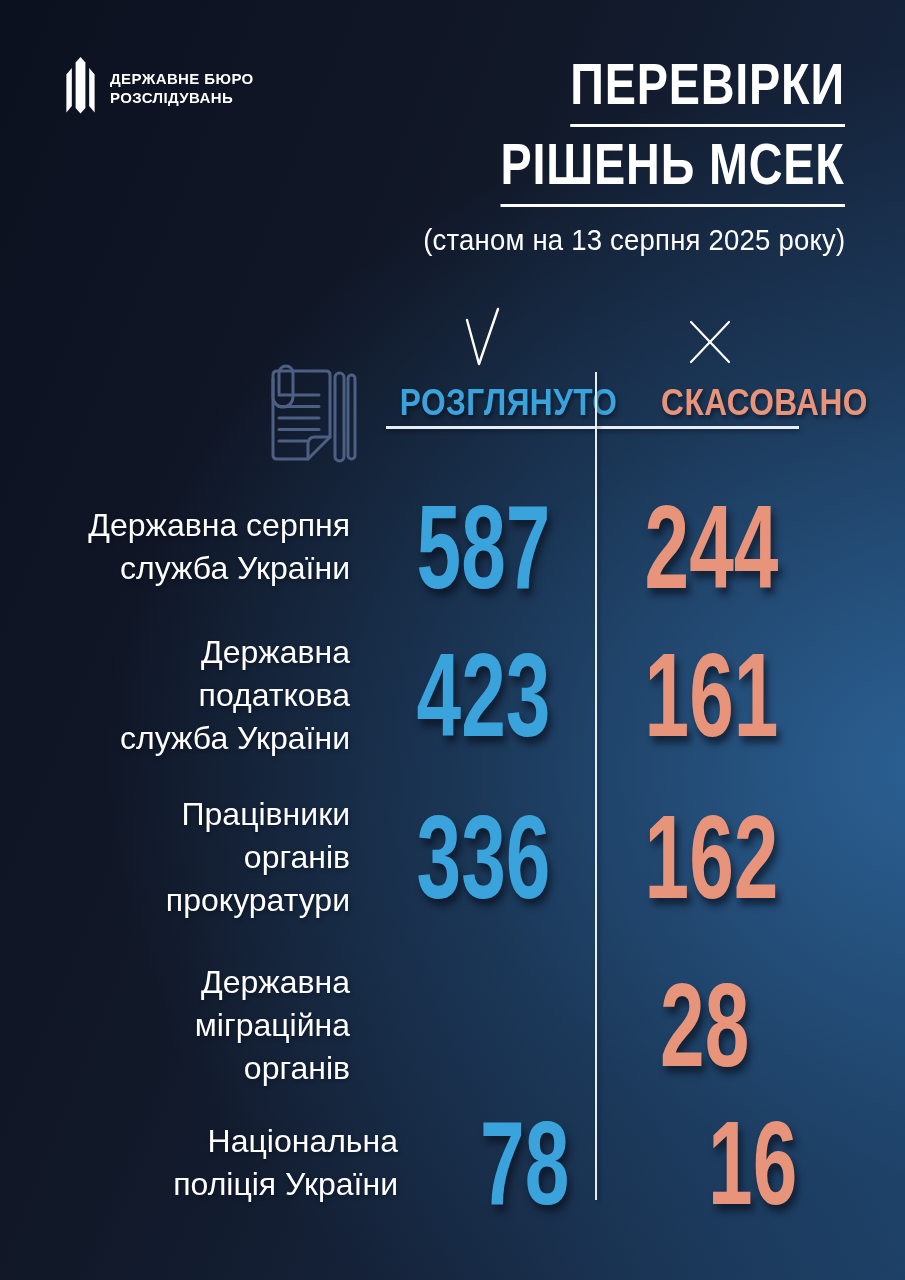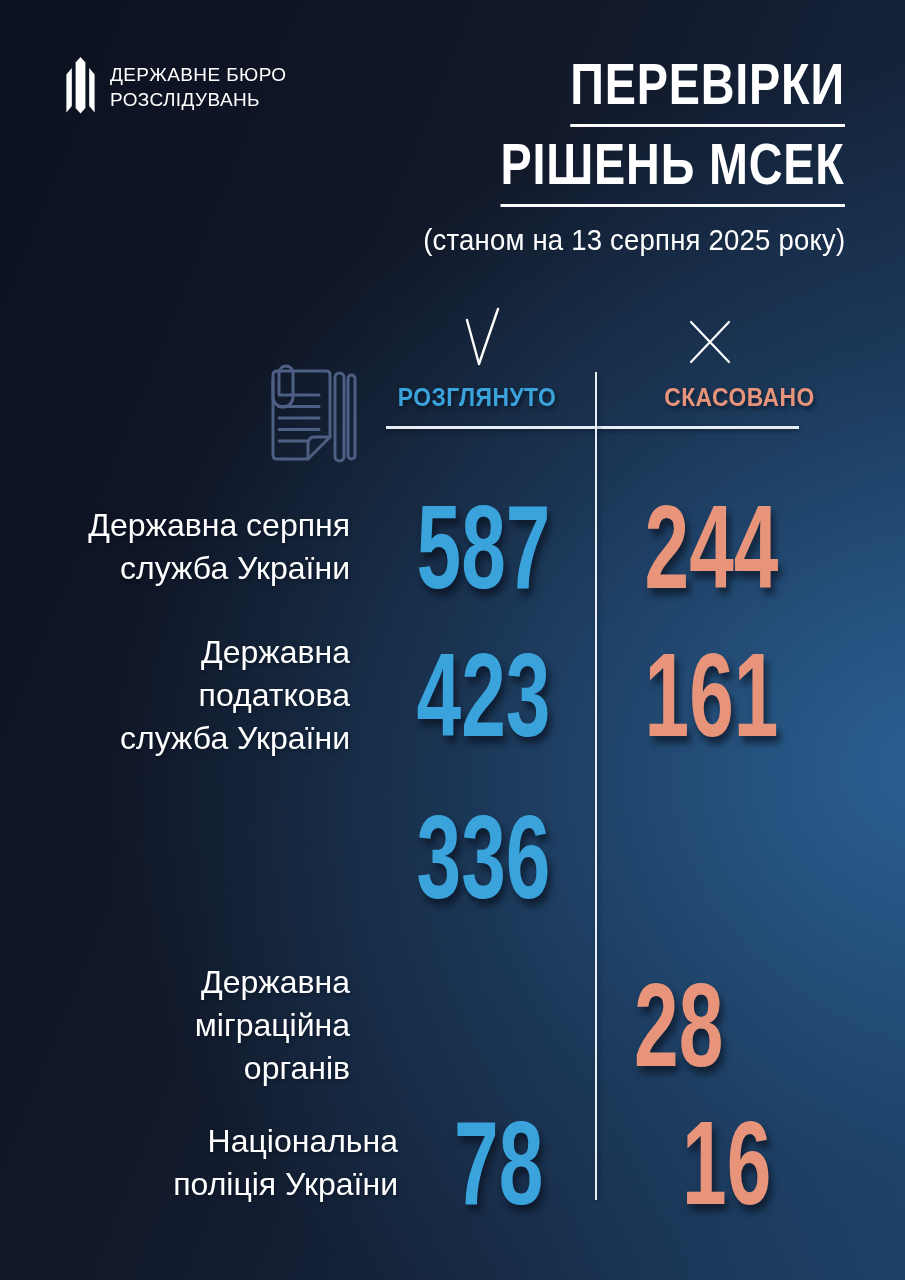--- a/index.html
+++ b/index.html
@@ -26,21 +26,21 @@
     overflow:hidden;
     background:
       radial-gradient(1150px 980px at 103% 60%, var(--bg-light) 0%, rgba(32,72,112,0.55) 42%, rgba(16,22,39,0) 72%),
       linear-gradient(112deg, #0c1120 0%, #111828 40%, #16263f 72%, #1c3c61 100%);
   }
 
   
   .logo{position:absolute;left:64px;top:56px;display:flex;align-items:center;gap:13px;}
   .logo svg{display:block;}
   .logo-text{
-    font-size:19px;font-weight:normal;line-height:1.3;
+    font-size:15px;font-weight:bold;line-height:1.3;
     letter-spacing:0.4px;text-transform:uppercase;color:var(--text-white);
   }
 
   
   .title-block{
     position:absolute;top:56px;right:60px;
     display:flex;flex-direction:column;align-items:flex-end;text-align:right;
   }
   .title-line{
     display:inline-block;
@@ -56,21 +56,21 @@
     letter-spacing:0.2px;color:var(--text-white);white-space:nowrap;
     transform:scaleX(0.95);transform-origin:right center;
   }
 
   
   .documents-icon{position:absolute;left:263px;top:360px;}
   .check-icon{position:absolute;left:463px;top:306px;}
   .x-icon{position:absolute;left:687px;top:318px;}
   .col-header{
     position:absolute;top:383px;width:184px;text-align:center;
-    font-size:26px;font-weight:bold;letter-spacing:0.5px;line-height:1.1;
+    font-size:36px;font-weight:bold;letter-spacing:0.5px;line-height:1.1;
     text-shadow:2px 3px 5px rgba(5,10,22,0.55);
     white-space:nowrap;
   }
   .col-header .squeeze{display:inline-block;transform:scaleX(0.88);transform-origin:center;}
   .col-header.reviewed{left:385px;color:var(--accent-blue);}
   .col-header.cancelled{left:647px;color:var(--accent-salmon);}
 
   .h-divider{
     position:absolute;left:386px;top:426px;width:413px;height:3px;
     background:var(--line-color);box-shadow:0 2px 4px rgba(5,10,22,0.5);
@@ -89,21 +89,21 @@
   #rows .row:nth-child(5){top:1103px;height:120px;margin-left:48px;}
 
   .row-label{
     position:absolute;right:555px;top:50%;transform:translateY(-50%);
     text-align:right;font-size:32px;font-weight:400;line-height:1.34;
     color:var(--text-white);white-space:nowrap;
     text-shadow:1px 2px 4px rgba(5,10,22,0.45);
   }
   .cell-value{
     position:absolute;top:50%;transform:translateY(-50%);
-    width:184px;text-align:left;
+    width:184px;text-align:center;
     font-size:118px;font-weight:bold;line-height:1;
   }
   .cell-value .squeeze{
     display:inline-block;transform:scaleX(0.68);transform-origin:center;
     text-shadow:5px 7px 9px rgba(6,11,23,0.6);
   }
   .cell-value.reviewed{left:385px;color:var(--accent-blue);}
   .cell-value.cancelled{left:613px;color:var(--accent-salmon);}
 </style>
 </head>
@@ -185,22 +185,30 @@
         </div>
     <div class="cell-value reviewed">
       <span class="squeeze">423</span>
     </div>
     <div class="cell-value cancelled">
       <span class="squeeze">161</span>
     </div>
   </div>
 
   <div class="row">
+    <div class="row-label">
+          <div>Працівники</div>
+          <div>органів</div>
+          <div>прокуратури</div>
+        </div>
     <div class="cell-value reviewed">
       <span class="squeeze">336</span>
+    </div>
+    <div class="cell-value cancelled">
+      <span class="squeeze">162</span>
     </div>
   </div>
 
   <div class="row">
     <div class="row-label">
           <div>Державна</div>
           <div>міграційна</div>
           <div>органів</div>
         </div>
     <div class="cell-value cancelled">

